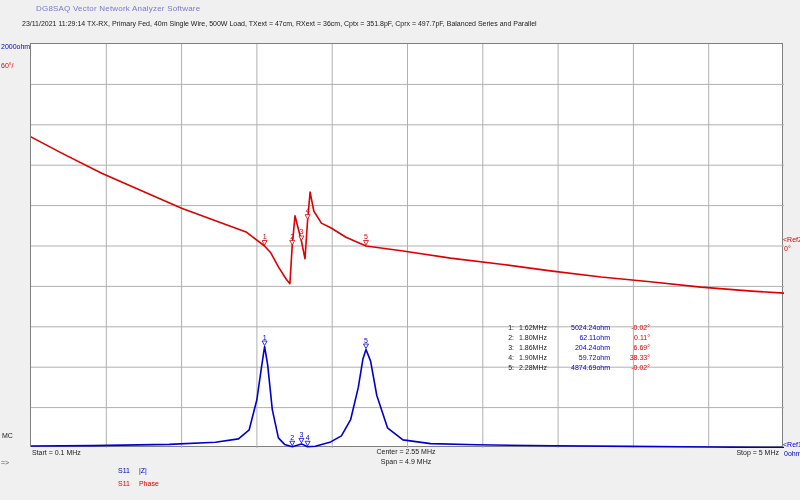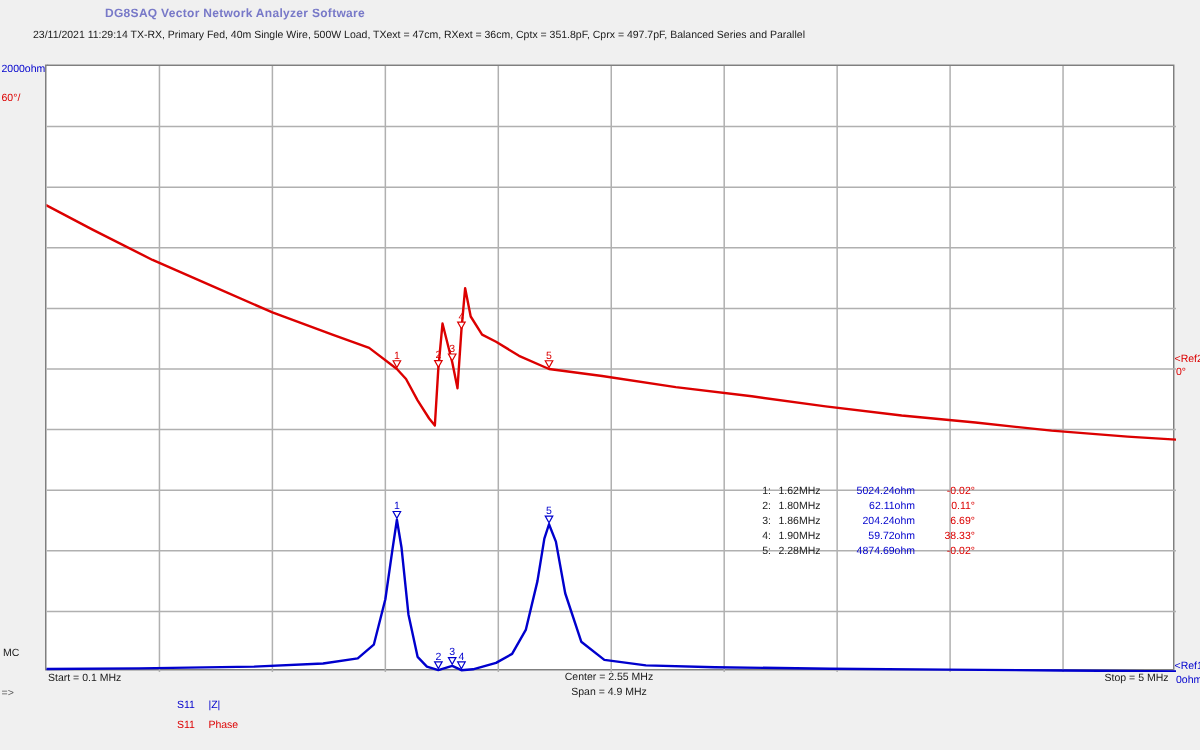--- a/index.html
+++ b/index.html
@@ -6,23 +6,22 @@
   html,body { width:800px; height:500px; }
   body {
     font-family:"Liberation Sans", sans-serif;
     background:#f0f0f0;
     position:relative;
     overflow:hidden;
   }
   .abs { position:absolute; }
   .app-title {
     left:36px; top:4px;
-    font-size:8px; font-weight:bold; color:#7879c8;
+    font-size:8px; font-weight:normal; color:#7879c8;
     letter-spacing:0.2px;
-    margin-left:34px;
   }
   .session-info {
     left:22px; top:20px;
     font-size:7px; color:#1a1a1a;
     white-space:nowrap;
   }
   .plot {
     left:30px; top:43px; width:753px; height:404px;
     background:#ffffff;
     border:1px solid #7f7f7f;

